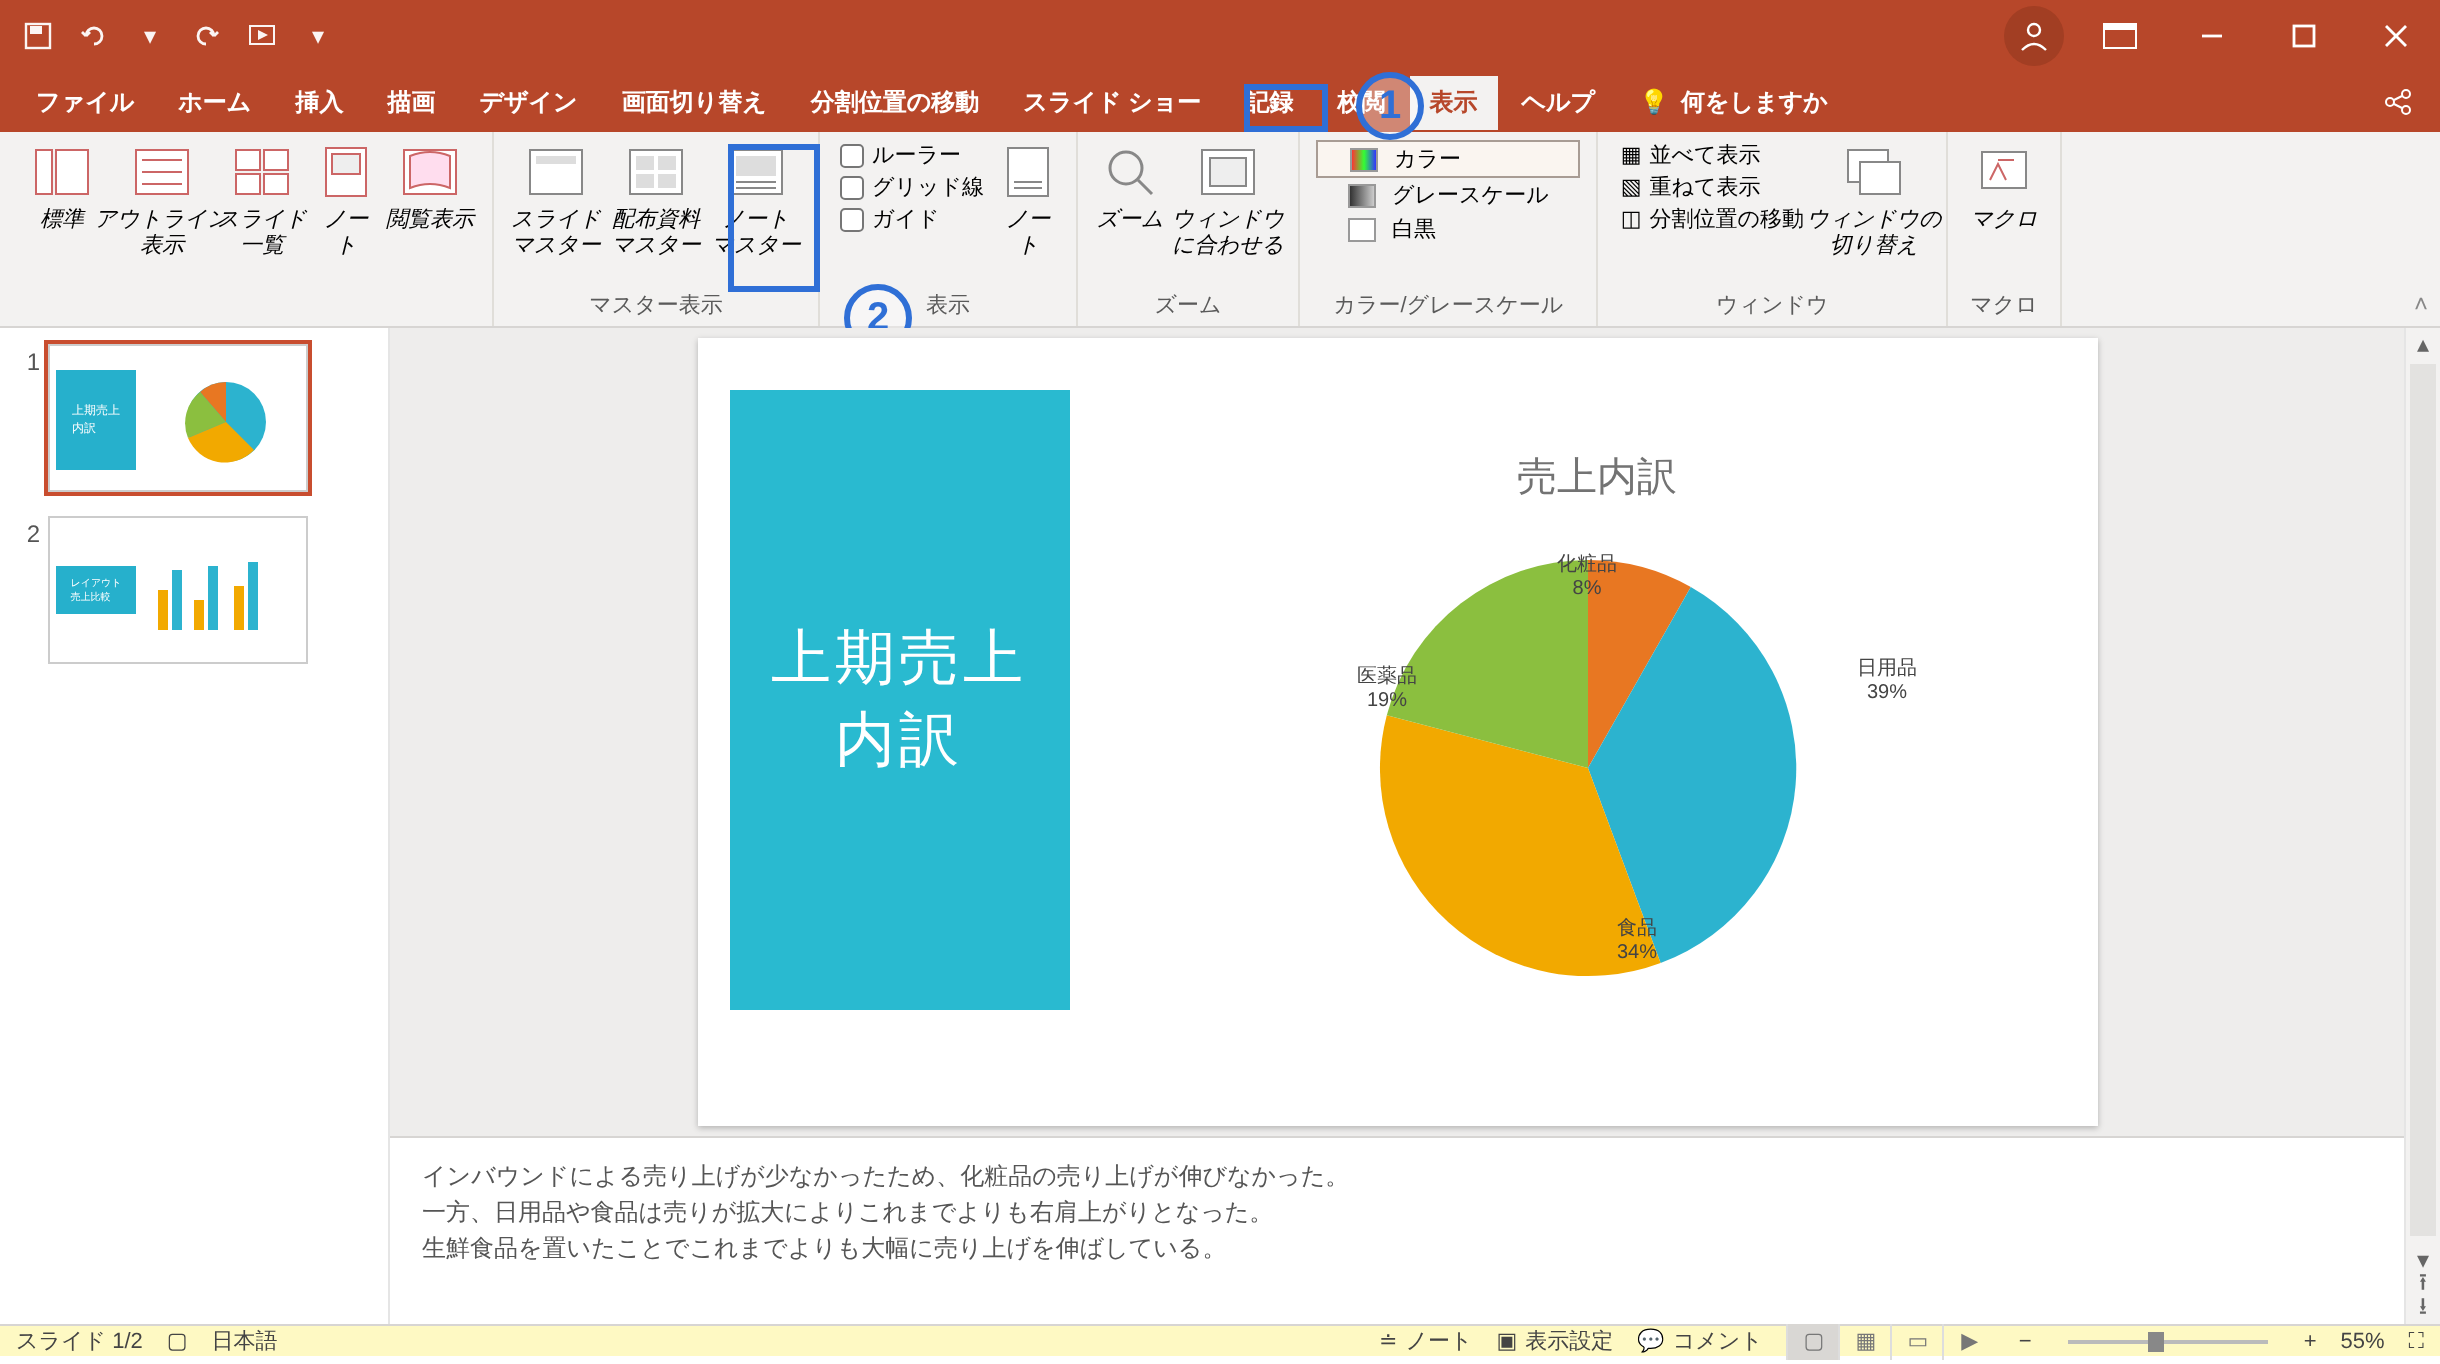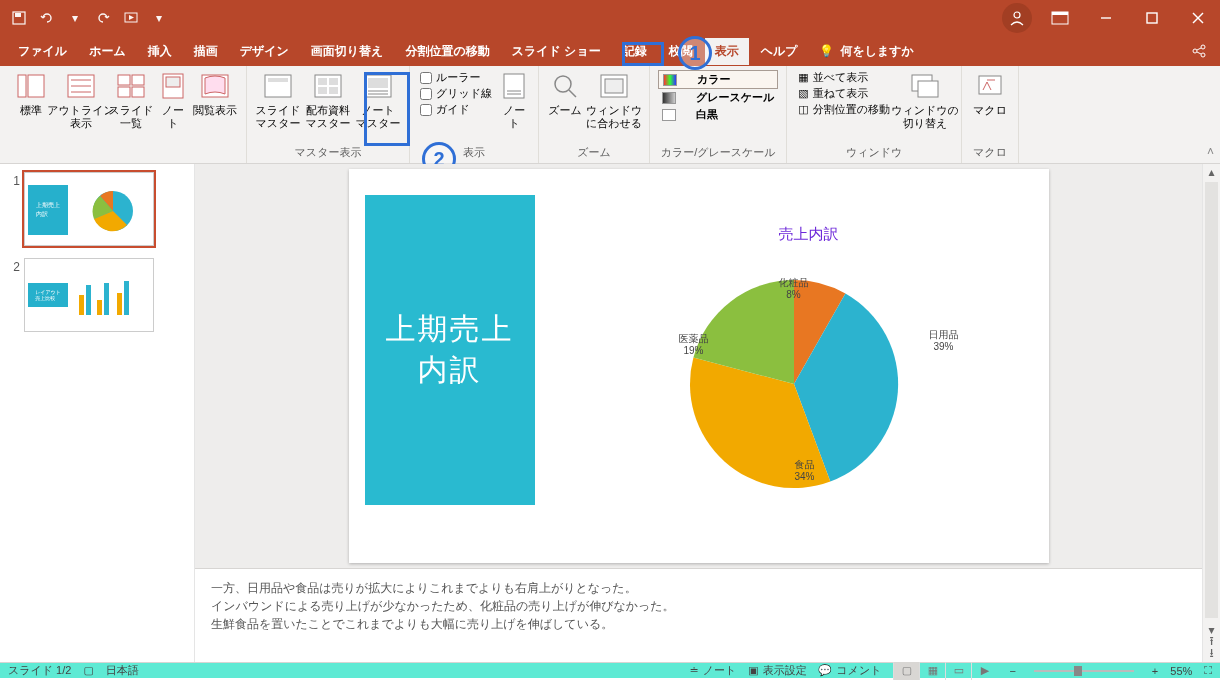--- a/index.html
+++ b/index.html
@@ -20,28 +20,28 @@
 .tab.active { background: #f3f2f1; color: #b7472a; }
 .tab.help { display: flex; align-items: center; gap: 6px; }
 .lightbulb { color: #fff; }
 .share { margin-left: auto; width: 26px; height: 26px; display: flex; align-items: center; justify-content: center; }
 
 
 .ribbon { height: 98px; background: #f3f2f1; border-bottom: 1px solid #d7d5d3; display: flex; position: relative; }
 .group { border-right: 1px solid #e0ded9; padding: 2px 6px 1px; display: flex; flex-direction: column; }
 .group-body { flex: 1; display: flex; align-items: flex-start; gap: 0; }
 .group-label { text-align: center; font-size: 11px; color: #5a5a5a; padding: 2px 0; }
-.big-btn { display: flex; flex-direction: column; align-items: center; justify-content: flex-start; width: 50px; padding: 2px 2px; text-align: center; font-size: 11px; line-height: 1.2; cursor: pointer; }
+.big-btn { display: flex; flex-direction: column; align-items: center; justify-content: flex-start; width: 50px; padding: 2px 2px; text-align: center; font-size: 11px; line-height: 1.2; cursor: pointer; font-style: italic; }
 .big-btn .bicon { width: 32px; height: 32px; margin-bottom: 2px; display: flex; align-items: center; justify-content: center; }
 .check-col { display: flex; flex-direction: column; gap: 1px; padding: 2px 4px; font-size: 11px; }
 .check-item { display: flex; align-items: center; gap: 4px; }
 .check-item input { width: 12px; height: 12px; }
 .ribbon .chev { position: absolute; right: 6px; bottom: 4px; color: #888; }
 .color-col { display: flex; flex-direction: column; gap: 0; padding: 2px 2px; font-size: 11px; }
-.color-item { display: flex; align-items: center; gap: 20px; padding: 1px 4px; font-weight: bold; }
+.color-item { display: flex; align-items: center; gap: 8px; padding: 1px 16px; }
 .color-item.sel { border: 1px solid #a89c94; background: #faf5f0; }
 .sw { width: 14px; height: 12px; border: 1px solid #999; }
 .text-col { display: flex; flex-direction: column; gap: 1px; padding: 2px 2px; font-size: 11px; }
 .text-item { display: flex; align-items: center; gap: 4px; padding: 0 3px; }
 
 
 .hl { position: absolute; border: 3px solid #2f6fd6; pointer-events: none; }
 .badge { position: absolute; width: 34px; height: 34px; border: 3px solid #2f6fd6; border-radius: 50%; background: rgba(255,255,255,.35); color: #2f6fd6; font-weight: bold; font-size: 20px; display: flex; align-items: center; justify-content: center; pointer-events: none; }
 
 
@@ -51,32 +51,32 @@
 .thumb-num { width: 16px; text-align: right; font-size: 12px; color: #555; padding-top: 2px; }
 .thumb { width: 130px; height: 74px; border: 1px solid #ccc; background: #fff; position: relative; }
 .thumb.sel { outline: 2px solid #c84d2f; }
 .thumb .tleft { position: absolute; left: 3px; top: 12px; width: 40px; height: 50px; background: #26b0cc; color: #fff; font-size: 6px; display: flex; align-items: center; justify-content: center; }
 .thumb .tpie { position: absolute; right: 18px; top: 16px; width: 44px; height: 44px; }
 
 .editor { flex: 1; background: #eeedec; display: flex; flex-direction: column; position: relative; }
 .canvas-wrap { flex: 1; display: flex; align-items: center; justify-content: center; position: relative; }
 .slide { width: 700px; height: 394px; background: #fff; box-shadow: 0 1px 3px rgba(0,0,0,.25); position: relative; }
 .slide-left { position: absolute; left: 16px; top: 26px; width: 170px; height: 310px; background: #29bad0; color: #fff; display: flex; align-items: center; justify-content: center; font-size: 30px; text-align: center; letter-spacing: 2px; }
-.slide-title { position: absolute; right: 210px; top: 56px; font-size: 15px; color: #6d28d9; }
+.slide-title { position: absolute; right: 210px; top: 56px; font-size: 20px; color: #737373; }
 .pie { position: absolute; right: 140px; top: 100px; width: 230px; height: 230px; }
 .pie-label { position: absolute; font-size: 10px; color: #444; text-align: center; line-height: 1.2; }
 
 .vscroll { width: 18px; background: #f3f2f1; border-left: 1px solid #e5e5e5; position: relative; }
 .vscroll .track { position: absolute; top: 18px; bottom: 44px; left: 2px; right: 2px; background: #e3e2e0; }
 .vscroll .arrow { position: absolute; left: 0; right: 0; height: 16px; display: flex; align-items: center; justify-content: center; color: #666; }
 
 .notes { height: 94px; background: #fff; border-top: 1px solid #d7d5d3; padding: 10px 16px; font-size: 12px; color: #555; line-height: 1.5; }
 
 
-.statusbar { height: 16px; background: #5eead4; border-top: 1px solid #d7d5d3; display: flex; align-items: center; font-size: 11px; color: #444; padding: 0 8px; gap: 12px; }
+.statusbar { height: 16px; background: #fef9c3; border-top: 1px solid #d7d5d3; display: flex; align-items: center; font-size: 11px; color: #444; padding: 0 8px; gap: 12px; }
 .statusbar .spacer { flex: 1; }
 .st-item { display: flex; align-items: center; gap: 4px; }
 .view-btns { display: flex; gap: 0; }
 .view-btn { width: 26px; height: 18px; display: flex; align-items: center; justify-content: center; color: #777; border-left: 1px solid #ddd; }
 .view-btn.active { background: #d9d7d4; }
 .zoom-slider { width: 100px; height: 2px; background: #bbb; position: relative; margin: 0 6px; }
 .zoom-slider .thumb { position: absolute; top: -4px; width: 8px; height: 10px; background: #888; left: 40px; border: none; outline: none; }
 
 svg { display: block; }
 </style>
@@ -451,27 +451,27 @@
 
             <path d="M0 0 L51.4 -90.5 A104 104 0 0 1 36.3 97.5 Z" fill="#2cb3cf"></path>
 
             <path d="M0 0 L36.3 97.5 A104 104 0 0 1 -100.6 -26.4 Z" fill="#f2a900"></path>
 
             <path d="M0 0 L-100.6 -26.4 A104 104 0 0 1 0 -104 Z" fill="#8bbf3f"></path>
           </g>
         </svg>
         <div class="pie-label" style="right:240px; top:108px;margin-left:20px;">化粧品<br>8%</div>
         <div class="pie-label" style="right:90px; top:160px;">日用品<br>39%</div>
-        <div class="pie-label" style="right:234px; top:290px;text-align:center;">食品<br>34%</div>
+        <div class="pie-label" style="right:220px; top:290px;text-align:center;">食品<br>34%</div>
         <div class="pie-label" style="right:340px; top:164px;">医薬品<br>19%</div>
       </div>
     </div>
     <div class="notes">
+      <div>インバウンドによる売り上げが少なかったため、化粧品の売り上げが伸びなかった。</div>
       <div>一方、日用品や食品は売りが拡大によりこれまでよりも右肩上がりとなった。</div>
-      <div>インバウンドによる売り上げが少なかったため、化粧品の売り上げが伸びなかった。</div>
       <div>生鮮食品を置いたことでこれまでよりも大幅に売り上げを伸ばしている。</div>
     </div>
   </div>
 
   <div class="vscroll">
     <div class="arrow" style="top:0">▴</div>
     <div class="track"></div>
     <div class="arrow" style="bottom:24px">▾</div>
     <div class="arrow" style="bottom:12px">⭱</div>
     <div class="arrow" style="bottom:0">⭳</div>

